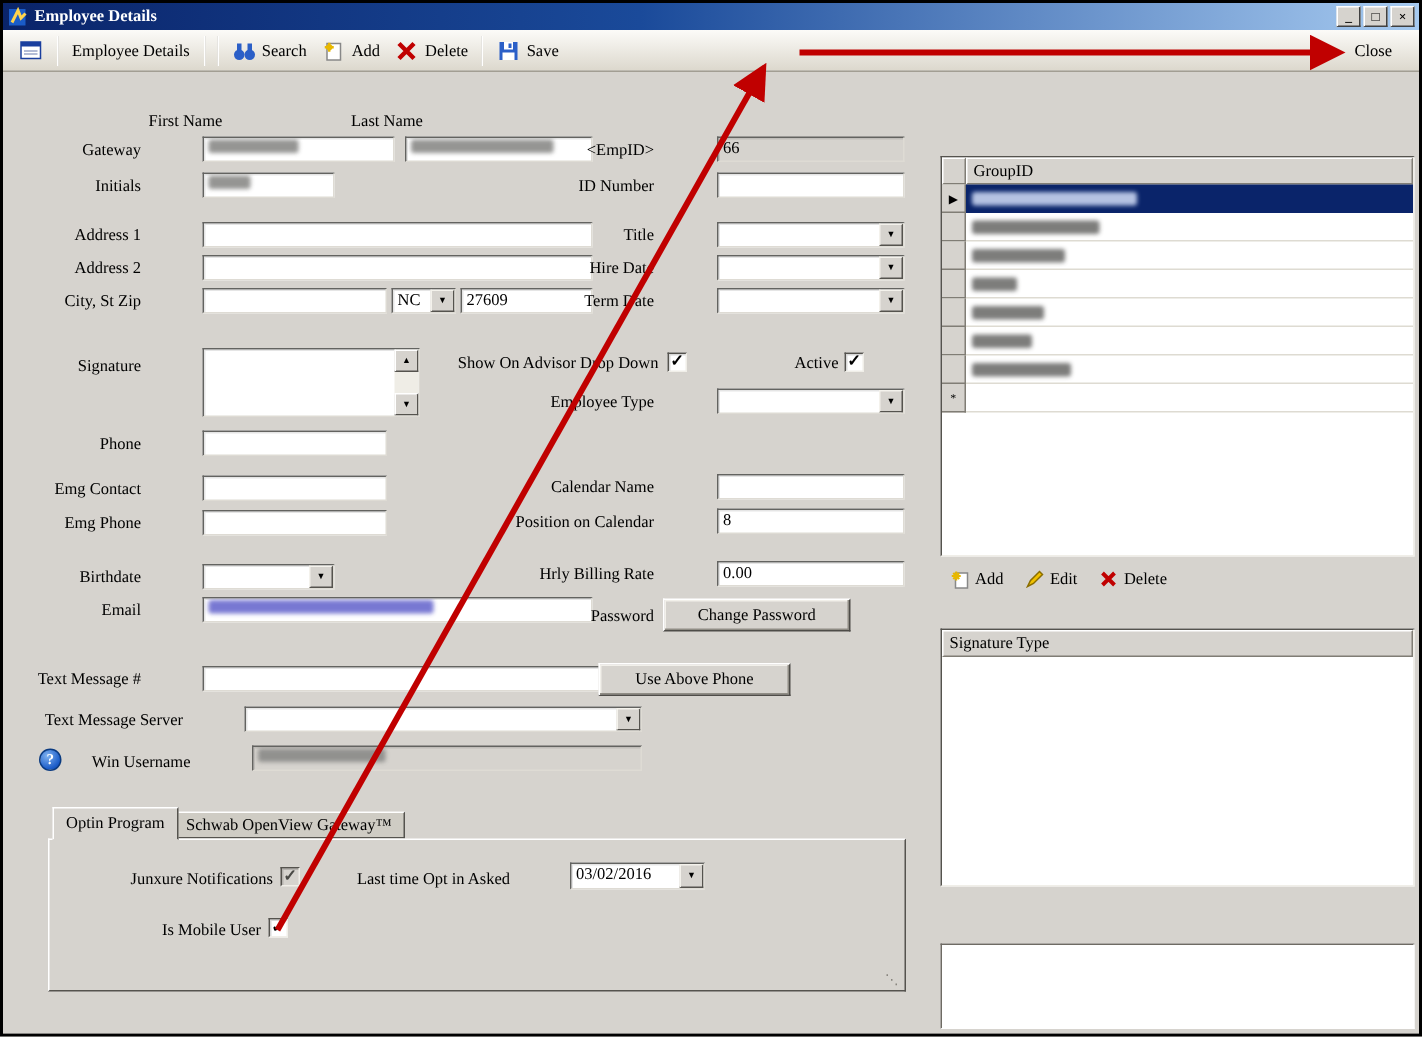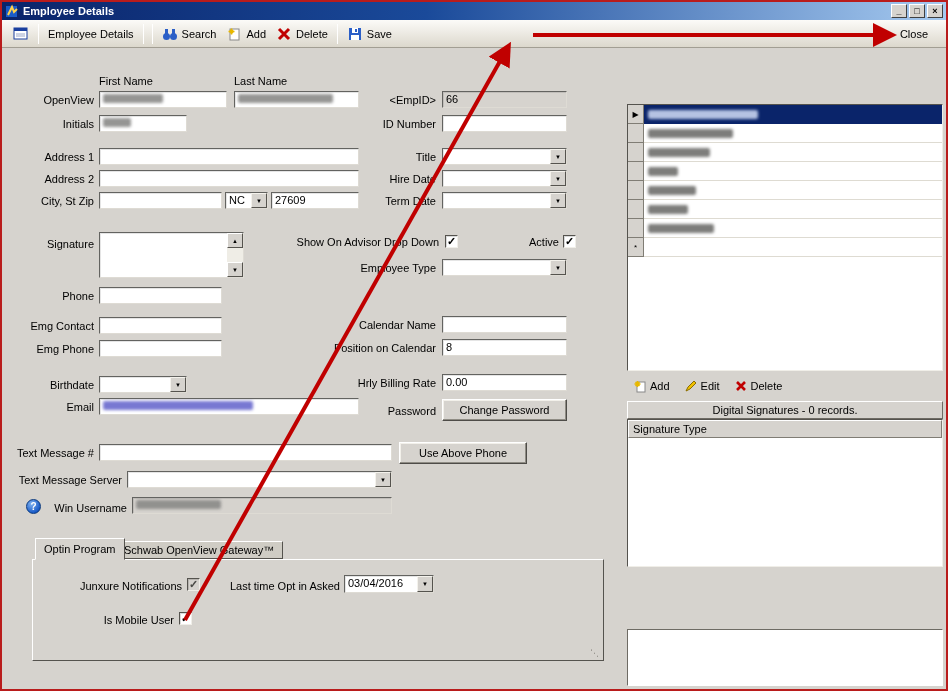--- a/index.html
+++ b/index.html
@@ -1,17 +1,17 @@
 <!DOCTYPE html>
 <html><head>
 <meta charset="utf-8">
 <style>
   * { box-sizing: border-box; margin: 0; padding: 0; }
   html,body { width:948px; height:691px; font-family:"Liberation Sans",sans-serif; font-size:11px; color:#000; }
-  .window { position:absolute; inset:0; border:2px solid #b91c1c; background:#d6d3ce; overflow:hidden; }
+  .window { position:absolute; inset:0; border:2px solid #000000; background:#d6d3ce; overflow:hidden;font-family:Liberation Serif, serif; }
 
   
   .titlebar { height:18px; background:linear-gradient(90deg,#0a246a 0%,#1a4a9a 45%,#a6caf0 100%);
     display:flex; align-items:center; padding:0 3px; color:#fff; font-weight:bold; }
   .titlebar .title { margin-left:4px; }
   .win-btns { margin-left:auto; display:flex; gap:2px; }
   .win-btn { width:16px; height:14px; background:#d6d3ce; border:1px solid; border-color:#fff #404040 #404040 #fff;
     color:#000; font-size:9px; font-weight:bold; display:flex; align-items:center; justify-content:center; line-height:1; }
 
   
@@ -20,21 +20,21 @@
   .tb-btn { display:flex; align-items:center; gap:4px; padding:3px 5px; white-space:nowrap; }
   .tb-sep { width:1px; height:20px; background:#a8a49a; border-right:1px solid #fff; margin:0 4px; }
   .tb-close { margin-left:auto; padding:3px 12px; }
 
   .body { position:relative; height:641px; background:#d6d3ce; }
 
   .lbl { position:absolute; text-align:right; white-space:nowrap; line-height:14px; }
   .lbl.left { text-align:right; }
 
   .field { position:absolute; background:#fff; border:1px solid; border-color:#636360 #dedbd4 #dedbd4 #636360;
-    box-shadow:inset 1px 1px 0 rgba(0,0,0,.10); padding:1px 3px; line-height:13px; overflow:hidden; white-space:nowrap; }
+    box-shadow:inset 1px 1px 0 rgba(0,0,0,.10); padding:1px 3px; line-height:13px; overflow:hidden; white-space:nowrap;margin-left:36px; }
   .field.disabled { background:#d6d3ce; }
   .multiline { padding-right:17px; }
   .vscroll { position:absolute; right:0; top:0; bottom:0; width:16px; background:#efede6;
     display:flex; flex-direction:column; justify-content:space-between; }
   .sb-btn { height:15px; background:#d6d3ce; border:1px solid; border-color:#fff #55534e #55534e #fff;
     display:flex; align-items:center; justify-content:center; }
   .sb-btn span { font-size:6px; line-height:1; }
 
   .dd { position:absolute; right:0; top:0; width:16px; height:15px; background:#d6d3ce;
     border:1px solid; border-color:#f4f2ec #55534e #55534e #f4f2ec; display:flex; align-items:center; justify-content:center; }
@@ -159,21 +159,21 @@
     <span class="tb-btn tb-close">
       <span>Close</span>
     </span>
   </div>
 
   <div class="body">
 
     <div class="lbl left" style="left:97px;top:26px;">First Name</div>
     <div class="lbl left" style="left:232px;top:26px;">Last Name</div>
 
-    <div class="lbl" style="left:4px;top:45px;width:88px;">OpenView</div>
+    <div class="lbl" style="left:4px;top:45px;width:88px;">Gateway</div>
     <div class="field" style="left:97px;top:43px;width:128px;height:17px;"><span class="blob" style="width:60px;"></span></div>
     <div class="field" style="left:232px;top:43px;width:125px;height:17px;"><span class="blob" style="width:95px;"></span></div>
     <div class="lbl" style="left:346px;top:45px;width:88px;">&lt;EmpID&gt;</div>
     <div class="field disabled" style="left:440px;top:43px;width:125px;height:17px;"><span>66</span></div>
 
     <div class="lbl" style="left:4px;top:69px;width:88px;">Initials</div>
     <div class="field" style="left:97px;top:67px;width:88px;height:17px;"><span class="blob" style="width:28px;"></span></div>
     <div class="lbl" style="left:346px;top:69px;width:88px;">ID Number</div>
     <div class="field" style="left:440px;top:67px;width:125px;height:17px;"></div>
 
@@ -291,34 +291,38 @@
         <span>Schwab OpenView Gateway™</span>
       </div>
     <div class="tab-panel" style="left:30px;top:511px;width:572px;height:102px;"></div>
 
     <div class="lbl" style="left:60px;top:531px;width:120px;z-index:4;">Junxure Notifications</div>
     <span class="checkbox disabled" style="left:185px;top:530px;z-index:4;">
         <span>✓</span>
       </span>
     <div class="lbl" style="left:224px;top:531px;width:114px;z-index:4;">Last time Opt in Asked</div>
     <div class="field" style="left:342px;top:527px;width:90px;height:18px;z-index:4;">
-      <span>03/04/2016</span>
+      <span>03/02/2016</span>
       <span class="dd" style="height:16px;">
           <span>▼</span>
         </span>
     </div>
     <div class="lbl" style="left:88px;top:565px;width:84px;z-index:4;">Is Mobile User</div>
     <span class="checkbox" style="left:177px;top:564px;z-index:4;">
         <span>✓</span>
       </span>
 
     <div class="grip" style="left:588px;top:600px;z-index:5;">⋱</div>
 
 
     <div class="grid" style="left:625px;top:56px;width:316px;height:267px;">
+      <div class="g-head">
+        <div class="sel-h"></div>
+        <div class="col-h">GroupID</div>
+      </div>
       <div class="g-row selected">
         <div class="g-sel">
             <span>▶</span>
           </div>
         <div class="g-cell">
             <span class="blob light" style="width:110px;"></span>
           </div>
       </div>
       <div class="g-row">
         <div class="g-sel"></div>
@@ -377,24 +381,21 @@
         <span>Edit</span>
       </span>
       <span class="mini-btn">
         <svg class="icon" width="14" height="14">
           <path d="M3 3 L11 11 M11 3 L3 11" stroke="#c00000" stroke-width="2.6"></path>
         </svg>
         <span>Delete</span>
       </span>
     </div>
 
-    <div class="panel-hdr" style="left:625px;top:353px;width:316px;height:18px;">
-        <span>Digital Signatures - 0 records.</span>
-      </div>
-    <div class="grid" style="left:625px;top:371px;width:316px;height:148px;">
+    <div class="grid" style="left:625px;top:371px;width:316px;height:172px;">
       <div class="g-head">
         <div class="col-h">Signature Type</div>
       </div>
     </div>
 
     <div class="sunken-box" style="left:625px;top:581px;width:316px;height:57px;"></div>
 
   </div>
 
   <svg class="arrows" viewBox="0 0 948 691">

